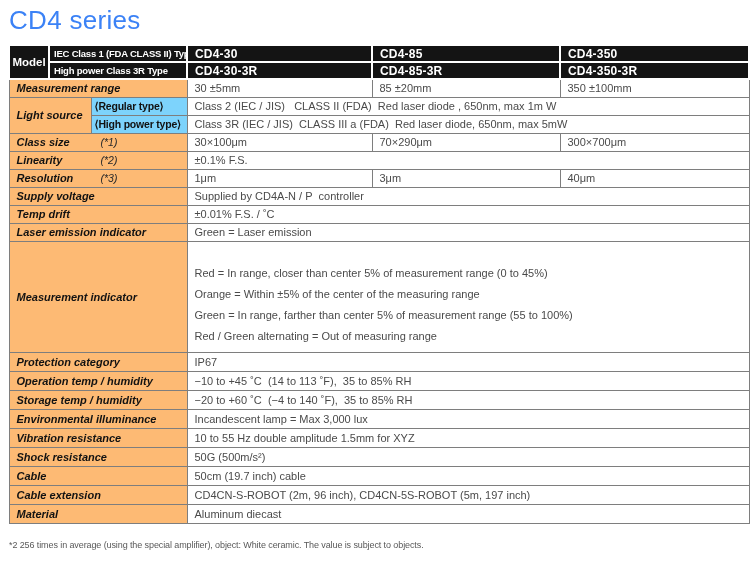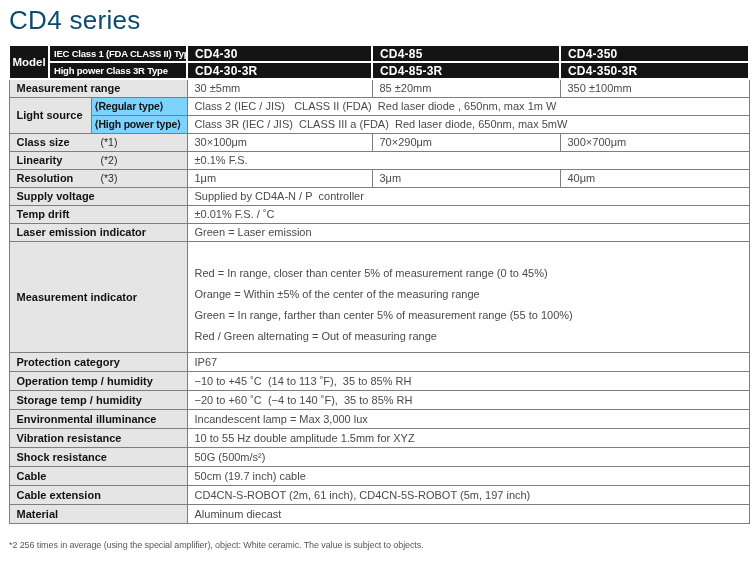--- a/index.html
+++ b/index.html
@@ -1,29 +1,29 @@
 <!DOCTYPE html>
 <html><head>
 <meta charset="utf-8">
 <style>
   html,body{margin:0;padding:0;background:#fff;}
   body{width:754px;height:579px;font-family:"Liberation Sans",sans-serif;-webkit-font-smoothing:antialiased;overflow:hidden;}
   .page{padding:2px 6px 0 8px;}
-  .title{font-size:26px;font-weight:400;color:#0c4a6e;margin:3px 0 8px 1px;letter-spacing:0.3px;}
+  .title{font-size:26px;font-weight:400;color:#3b82f6;margin:3px 0 8px 1px;letter-spacing:0.3px;}
   table.spec{border-collapse:collapse;width:740px;table-layout:fixed;border:1px solid #0f172a;}
   th{background:#141414;color:#fff;border:2px solid #fff;text-align:left;padding:0 5px;font-weight:bold;white-space:nowrap;overflow:hidden;}
   th.model{text-align:center;font-size:11.5px;padding:0 2px;}
   th.type{font-size:9.5px;padding:0 4px;letter-spacing:-0.2px;}
   th.mname{font-size:12px;padding:0 7px;letter-spacing:0.2px;}
   tr.hr{height:17px;}
   tr.r{height:18px;}
   tr.r2{height:19px;}
   tr.tallr{height:101px;}
   td{border:1px solid #7e7e7e;padding:1px 7px;font-size:11px;color:#4a4a4a;white-space:nowrap;overflow:hidden;vertical-align:middle;}
-  td.lbl{background:#e5e5e5;color:#121212;font-weight:bold;font-size:11px;}
+  td.lbl{background:#fdba74;color:#121212;font-weight:bold;font-size:11px;font-style:italic;}
   td.sub{background:#7dd3fc;color:#121212;font-weight:bold;font-size:10.5px;padding:1px 3px;letter-spacing:-0.2px;}
   .lname{display:inline-block;min-width:84px;}
   .lnote{font-weight:normal;color:#2a2a2a;font-size:10.5px;}
   td.tall{vertical-align:top;padding-top:25px;}
   .mi{margin:0 0 9px 0;}
   .footnotes{margin:16px 0 0 1px;}
   .fn{font-size:9px;color:#595959;margin-bottom:9px;letter-spacing:-0.1px;white-space:nowrap;overflow:hidden;}
 </style>
 </head>
 <body>
@@ -141,21 +141,21 @@
     <tr class="r2">
       <td class="lbl" colspan="3">Shock resistance</td>
       <td colspan="3">50G (500m/s²)</td>
     </tr>
     <tr class="r2">
       <td class="lbl" colspan="3">Cable</td>
       <td colspan="3">50cm (19.7 inch) cable</td>
     </tr>
     <tr class="r2">
       <td class="lbl" colspan="3">Cable extension</td>
-      <td colspan="3">CD4CN-S-ROBOT (2m, 61 inch), CD4CN-5S-ROBOT (5m, 197 inch)</td>
+      <td colspan="3">CD4CN-S-ROBOT (2m, 96 inch), CD4CN-5S-ROBOT (5m, 197 inch)</td>
     </tr>
     <tr class="r2">
       <td class="lbl" colspan="3">Material</td>
       <td colspan="3">Aluminum diecast</td>
     </tr>
   </tbody>
     </table>
 
   <div class="footnotes">
     <div class="fn">*2 256 times in average (using the special amplifier), object: White ceramic. The value is subject to objects.</div>

